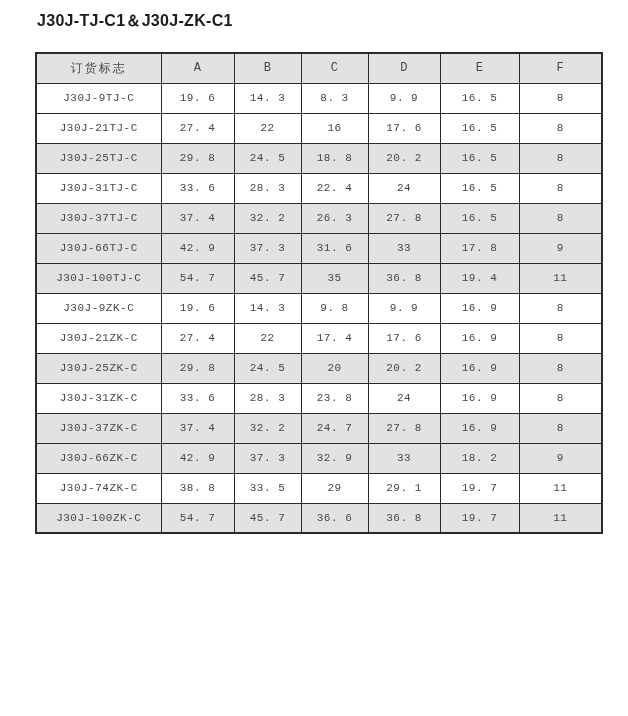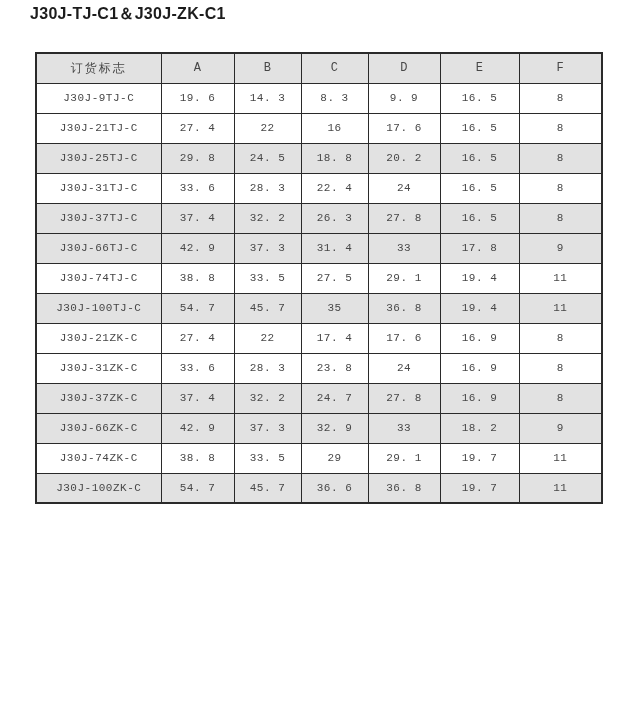--- a/index.html
+++ b/index.html
@@ -17,21 +17,21 @@
     height: 716px;
     background: var(--page-bg);
     font-family: "Liberation Sans", sans-serif;
     position: relative;
     overflow: hidden;
   }
   .title {
     position: absolute;
     left: 30px;
     top: 4px;
-    margin: 0;
+    margin: 7px;
     font-size: 16px;
     font-weight: 600;
     letter-spacing: 0.3px;
     color: var(--title-color);
     font-family: "Liberation Sans", "DejaVu Sans", sans-serif;
   }
   table.spec {
     position: absolute;
     left: 35px;
     top: 52px;
@@ -134,49 +134,58 @@
           <td>32. 2</td>
           <td>26. 3</td>
           <td>27. 8</td>
           <td>16. 5</td>
           <td>8</td>
         </tr>
         <tr class="alt">
           <td>J30J-66TJ-C</td>
           <td>42. 9</td>
           <td>37. 3</td>
-          <td>31. 4</td>
+          <td>31. 6</td>
           <td>33</td>
           <td>17. 8</td>
           <td>9</td>
-        </tr>
-        <tr>
-          <td>J30J-74TJ-C</td>
-          <td>38. 8</td>
-          <td>33. 5</td>
-          <td>27. 5</td>
-          <td>29. 1</td>
-          <td>19. 4</td>
-          <td>11</td>
         </tr>
         <tr class="alt">
           <td>J30J-100TJ-C</td>
           <td>54. 7</td>
           <td>45. 7</td>
           <td>35</td>
           <td>36. 8</td>
           <td>19. 4</td>
           <td>11</td>
         </tr>
         <tr>
+          <td>J30J-9ZK-C</td>
+          <td>19. 6</td>
+          <td>14. 3</td>
+          <td>9. 8</td>
+          <td>9. 9</td>
+          <td>16. 9</td>
+          <td>8</td>
+        </tr>
+        <tr>
           <td>J30J-21ZK-C</td>
           <td>27. 4</td>
           <td>22</td>
           <td>17. 4</td>
           <td>17. 6</td>
+          <td>16. 9</td>
+          <td>8</td>
+        </tr>
+        <tr class="alt">
+          <td>J30J-25ZK-C</td>
+          <td>29. 8</td>
+          <td>24. 5</td>
+          <td>20</td>
+          <td>20. 2</td>
           <td>16. 9</td>
           <td>8</td>
         </tr>
         <tr>
           <td>J30J-31ZK-C</td>
           <td>33. 6</td>
           <td>28. 3</td>
           <td>23. 8</td>
           <td>24</td>
           <td>16. 9</td>

